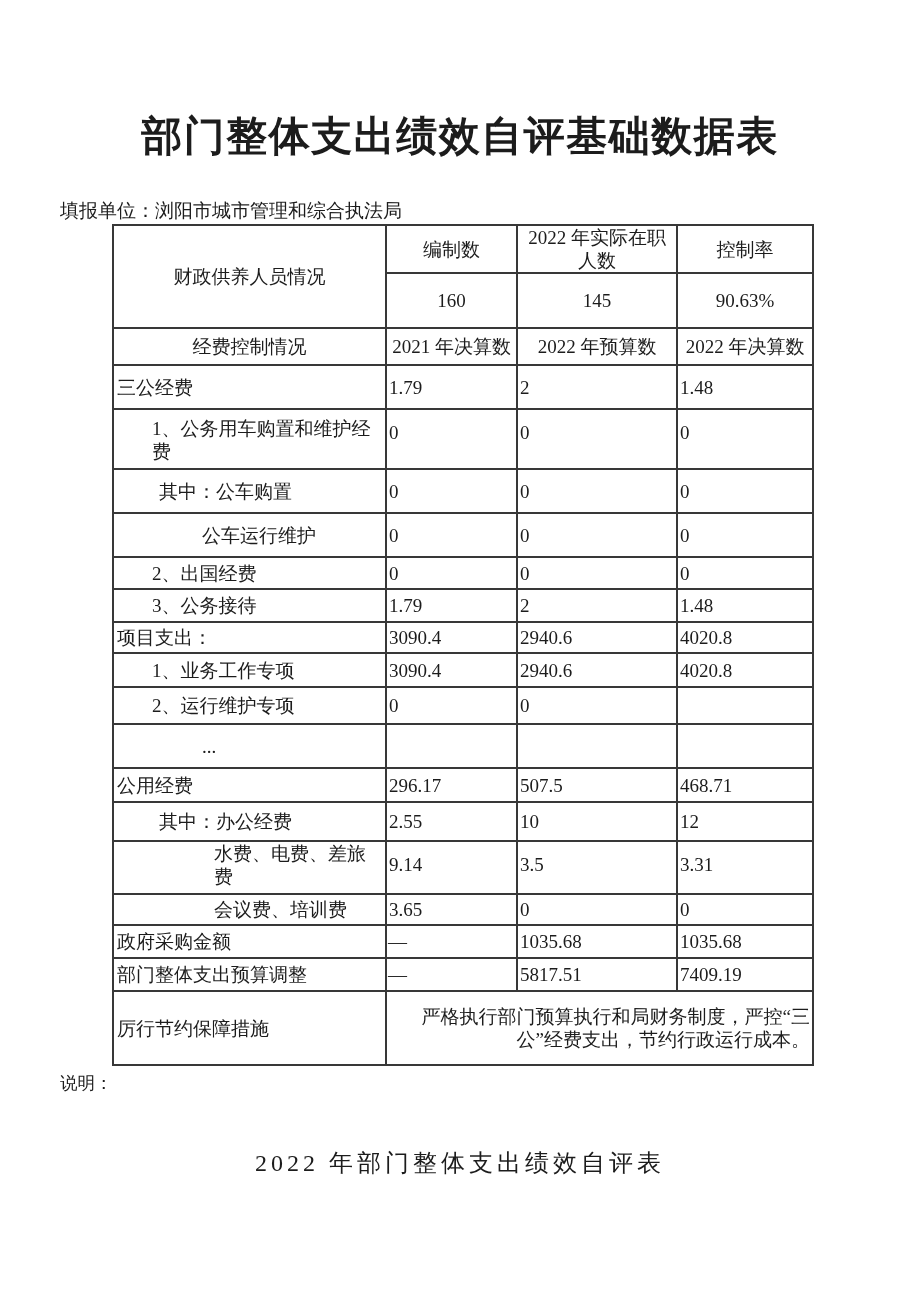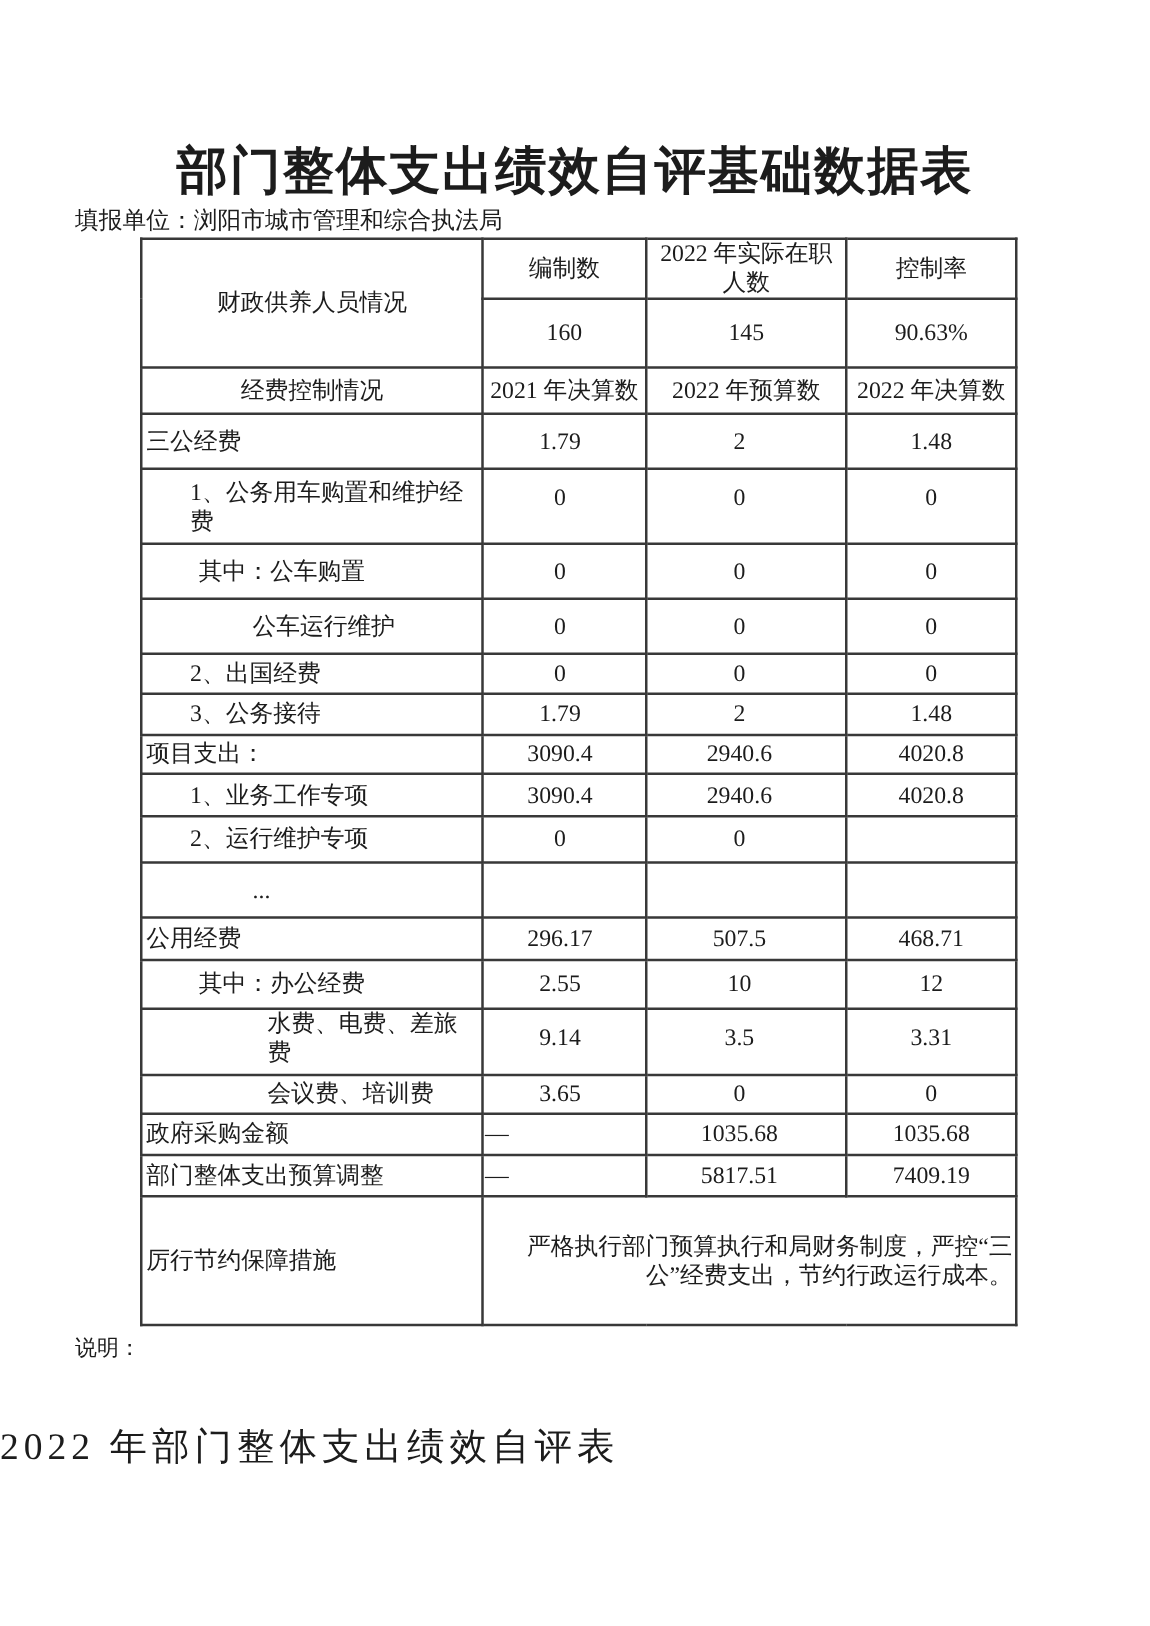--- a/index.html
+++ b/index.html
@@ -11,21 +11,21 @@
   }
   .main-title{
     margin:116px 0 0 0;
     text-align:center;
     font-size:41px;
     font-weight:700;
     letter-spacing:1.5px;
     line-height:40px;
   }
   .unit-line{
-    margin:10px 0 0 60px;
+    margin:44px 0 0 60px;
     font-size:19px;
     line-height:22px;
     white-space:nowrap;
   }
   table.data-table{
     border-collapse:collapse;
     table-layout:fixed;
     width:700px;
     margin:2px 0 0 112px;
   }
@@ -37,60 +37,60 @@
     vertical-align:middle;
     overflow:hidden;
   }
   td.c{text-align:center;}
   td.lab{text-align:left;}
   .i0{padding-left:3px !important;}
   .i1{padding-left:38px !important;}
   .i2{padding-left:45px !important;}
   .i3{padding-left:88px !important;}
   .i4{padding-left:100px !important;}
-  td.v{text-align:center;font-variant-numeric:lining-nums;}
+  td.v{text-align:left;font-variant-numeric:lining-nums;}
   td.v.c2{padding-right:9px;}
   td.v.c3{padding-right:13px;}
   td.v.c4{padding-right:2px;}
   td.v.dash{text-align:left;padding-left:1px;}
   tr.lb td.lab{vertical-align:bottom;padding-bottom:5px;}
   tr.lb td.v{vertical-align:top;padding-top:11px;}
   tr.rh-a{height:48px;}  
   tr.rh-b{height:55px;}  
   tr.rh-c{height:37px;}  
   tr.rh36{height:44px;}
   tr.rh60{height:60px;}
   tr.rh32{height:32px;}
   tr.rh33{height:33px;}
   tr.rh30{height:31px;}
   tr.rh34{height:34px;padding-left:10px;}
   tr.rh37{height:37px;}
   tr.rh39{height:39px;}
   tr.rh48{height:48px;}
   tr.rh31{height:31px;}
-  tr.rh103{height:103px;}
+  tr.rh103{height:74px;}
   td.para{
     text-align:right;
     padding:0 8px 0 4px;
     text-indent:30px;
     line-height:32px;
     font-size:19.5px;
   }
   .note{
     margin:4px 0 0 60px;
     display:flex;
     font-size:17.5px;
     line-height:27px;
   }
   .note-label{flex:none;}
   .note-line2{padding-left:68px;}
   .bottom-title{
     margin:46px 0 0 0;
-    text-align:left;
-    font-size:30px;
+    text-align:center;
+    font-size:24px;
     font-weight:400;
     letter-spacing:4px;
     line-height:40px;
   }
 </style>
 </head>
 <body>
 
 <div class="main-title">部门整体支出绩效自评基础数据表</div>
 

